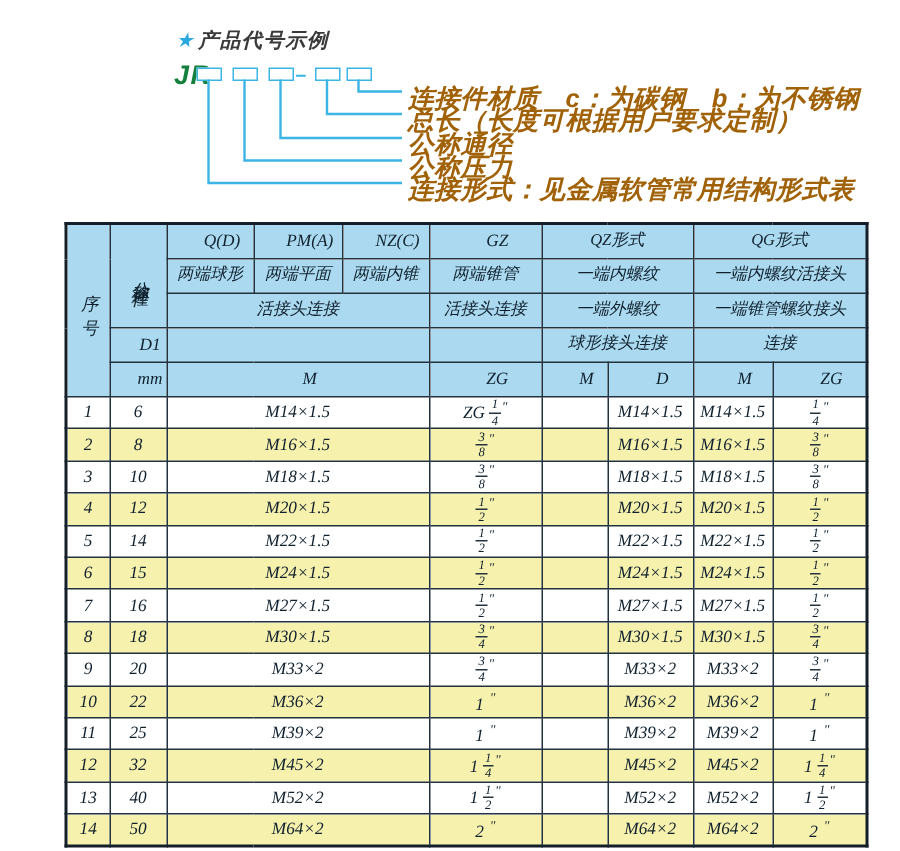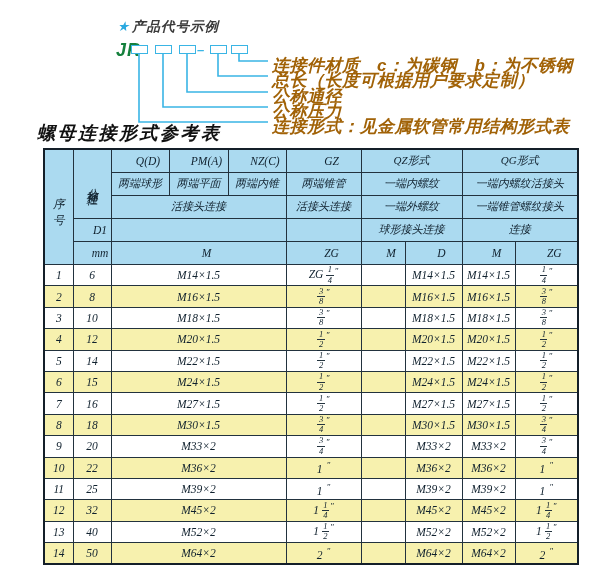--- a/index.html
+++ b/index.html
@@ -60,21 +60,20 @@
       <path d="M139,53 V122 H268" fill="none" stroke="#3ab5e5" stroke-width="1.6"></path>
     </svg>
 
     <div class="dg-label l0">连接件材质　c：为碳钢　b：为不锈钢</div>
     <div class="dg-label l1">总长（长度可根据用户要求定制）</div>
     <div class="dg-label l2">公称通径</div>
     <div class="dg-label l3">公称压力</div>
     <div class="dg-label l4">连接形式：见金属软管常用结构形式表</div>
   </div>
 
-  <h2 class="tbl-title">螺母连接形式参考表</h2>
 
   <table class="ref">
     <colgroup>
       <col style="width:29px">
         <col style="width:38px">
         <col style="width:58px">
         <col style="width:59px">
         <col style="width:58px">
       <col style="width:75px">
         <col style="width:44px">

